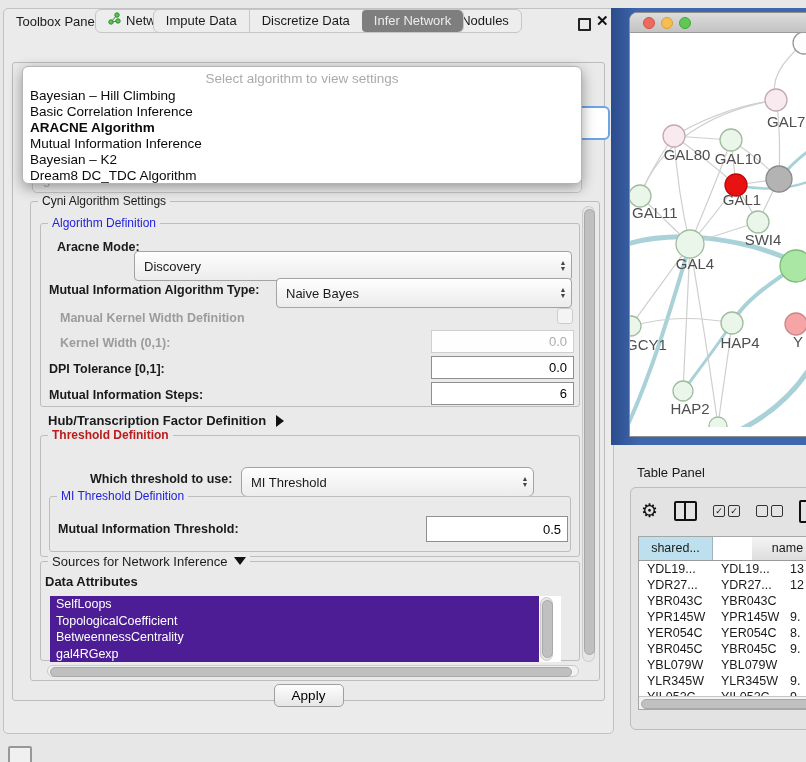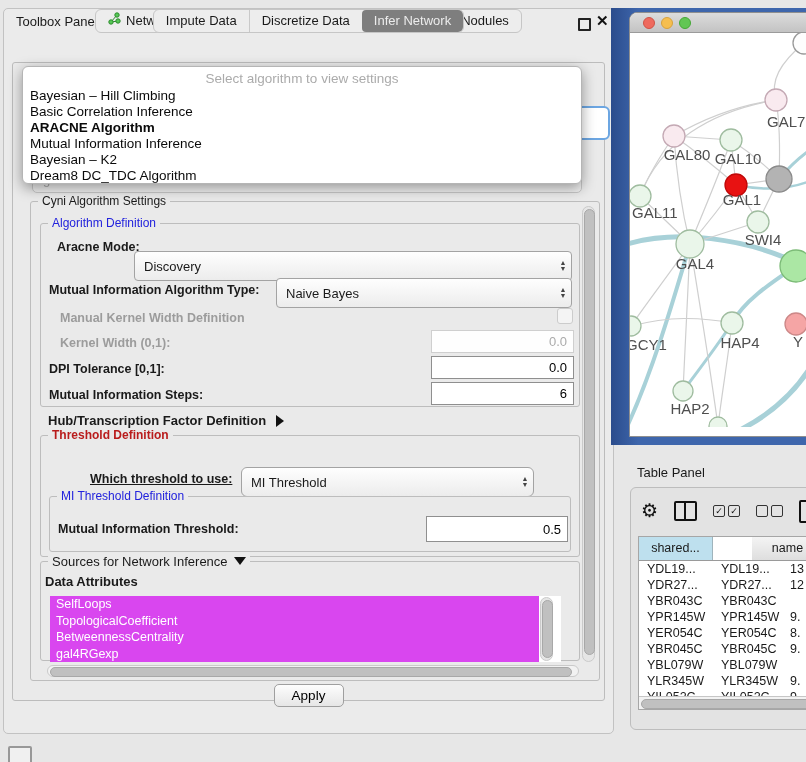--- a/index.html
+++ b/index.html
@@ -47,21 +47,21 @@
                font-size:7px;color:#444;}
   .tfield{position:absolute;height:23px;border:1px solid #8F8F8F;background:#FFF;font-size:13px;
           text-align:right;padding:0 6px;box-sizing:border-box;font-family:"Liberation Sans",sans-serif;}
   .tfield:disabled,.tfield.dis{border:1px solid #CFCFCF;color:#ABABAB;background:#FEFEFE;}
   .chk{position:absolute;width:14px;height:14px;border:1px solid #CCC;border-radius:3px;background:#F4F4F4;}
   .arrow-right{display:inline-block;width:0;height:0;border-left:8px solid #111;border-top:6px solid transparent;
                border-bottom:6px solid transparent;margin-left:10px;vertical-align:-2px;}
   .arrow-down{display:inline-block;width:0;height:0;border-top:8px solid #111;border-left:6px solid transparent;
               border-right:6px solid transparent;margin-left:6px;vertical-align:1px;}
   .attr-list{position:absolute;left:9px;top:34px;width:511px;height:66px;background:#FFF;overflow:hidden;}
-  .attr{height:16.5px;line-height:16.5px;background:#d946ef;color:#FFF;font-size:12.5px;padding-left:6px;
+  .attr{height:16.5px;line-height:16.5px;background:#4c1d95;color:#FFF;font-size:12.5px;padding-left:6px;
         width:483px;}
   .vscroll{position:absolute;width:13px;background:#E6E6E6;border:1px solid #CACACA;border-radius:7px;box-sizing:border-box;}
   .vthumb{position:absolute;left:1px;width:9px;background:#C0C0C0;border:1px solid #A8A8A8;border-radius:6px;}
   .hscroll{position:absolute;height:12px;background:#F2F2F2;border:1px solid #CACACA;border-radius:7px;box-sizing:border-box;}
   .hthumb{position:absolute;top:1px;height:8px;background:#C0C0C0;border:1px solid #A8A8A8;border-radius:6px;}
   .apply{position:absolute;left:50%;transform:translateX(-50%);top:621px;width:70px;height:23px;
          background:linear-gradient(180deg,#FDFDFD,#E6E6E6);border:1px solid #9F9F9F;border-radius:5px;
          font-size:13.5px;font-family:"Liberation Sans",sans-serif;}
   
   .desktop{position:absolute;left:611px;top:8px;width:195px;height:437px;overflow:hidden;
@@ -186,21 +186,21 @@
           <div class="lbl" style="left:8px;top:138px;">DPI Tolerance [0,1]:</div>
           <input class="tfield" style="left: 390px; top: 132px; width: 143px;" value="0.0">
           <div class="lbl" style="left:8px;top:164px;">Mutual Information Steps:</div>
           <input class="tfield" style="left: 390px; top: 158px; width: 143px;" value="6">
         </div>
 
         <div class="lbl" style="left:17px;top:211px;font-size:13px;"><span>Hub/Transcription Factor Definition</span><span class="arrow-right"></span></div>
 
         <div class="group" style="left:9px;top:233px;width:540px;height:122px;">
           <span class="gtitle green">Threshold Definition</span>
-          <div class="lbl" style="left:49px;top:36px;text-decoration:underline;">Which threshold to use:</div>
+          <div class="lbl" style="left:49px;top:36px;">Which threshold to use:</div>
           <div class="combo" style="left:200px;top:31px;width:293px;border-radius:6px;">
             <span class="val">MI Threshold</span>
             <span class="step">
                 <span>▲</span>
                 <span>▼</span>
               </span>
           </div>
           <div class="group" style="left:8px;top:60px;width:522px;height:56px;">
             <span class="gtitle blue">MI Threshold Definition</span>
             <div class="lbl" style="left:8px;top:25px;">Mutual Information Threshold:</div>

